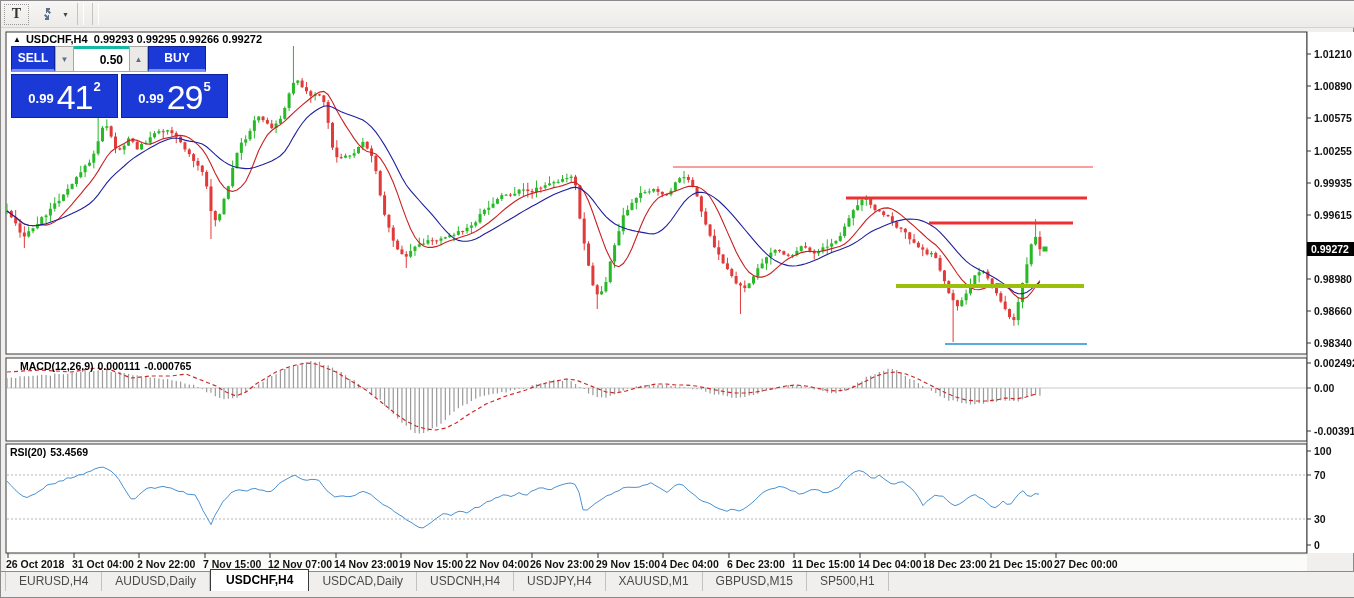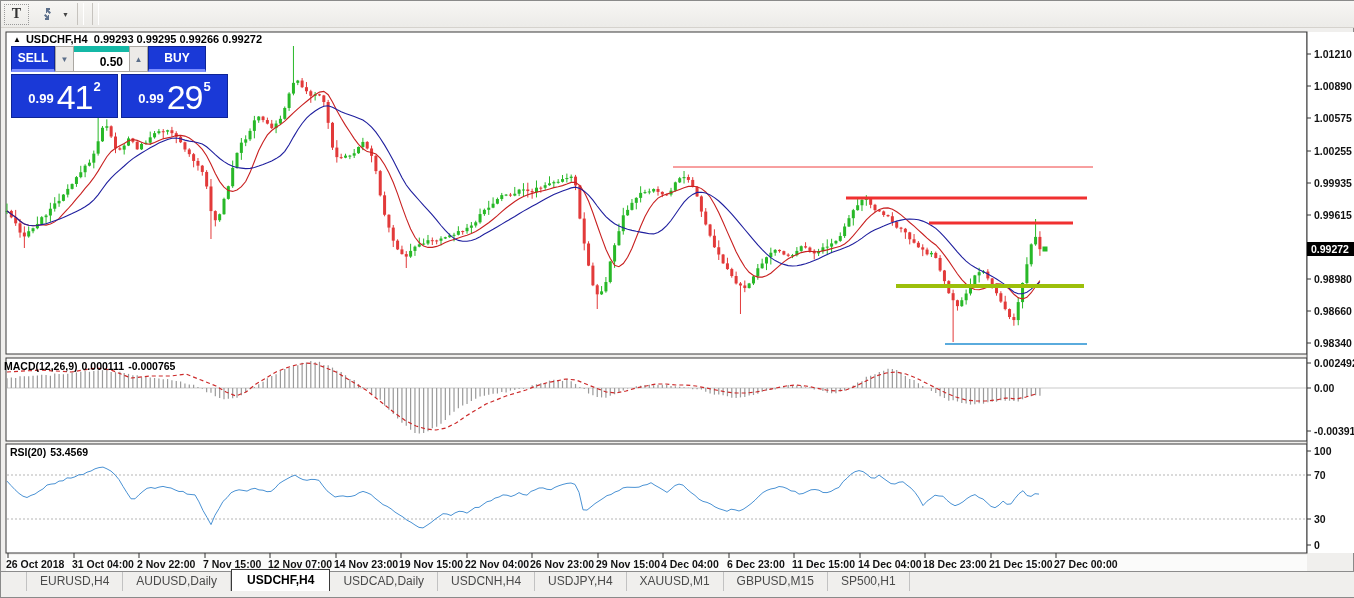--- a/index.html
+++ b/index.html
@@ -20,50 +20,50 @@
   .tb-sep { width:7px; height:22px; border-left:1px solid #c6c3be; border-right:1px solid #ffffff; margin:0 4px; }
   .tf { font-size:11px; color:#333; padding:3px 10px; height:22px; display:flex; align-items:center;
     border:1px solid transparent; }
   .tf.active { background:#fdfdfc; border:1px solid #b3b0ab; border-radius:2px; box-shadow:inset 0 0 2px #e3e0da; }
 
   
   #chart-svg { position:absolute; left:0; top:0; z-index:1; }
   .overlay { position:absolute; z-index:2; font-size:11px; color:#000; white-space:nowrap; }
   #chart-title { left:12px; top:32px; font-weight:600; }
   #chart-title .mk { font-size:8px; margin-right:5px; position:relative; top:-1px; }
-  #macd-label { left:3px; top:359px; font-weight:600; font-size:10.5px; }
+  #macd-label { left:19px; top:359px; font-weight:600; font-size:10.5px; }
   #rsi-label  { left:9px; top:445px; font-weight:600; font-size:10.5px; }
   #macd-label span, #rsi-label span { margin-right:4px; }
 
   
   #trade-widget { position:absolute; left:10px; top:45px; width:219px; z-index:3; }
   #tw-row1 { display:flex; height:26px; }
   .tw-btn { background:#1a39d7; color:#fff; font-size:12px; font-weight:bold;
     display:flex; align-items:center; justify-content:center;
     border:1px solid #0e2496; border-bottom:3px solid #7e90ff; }
   #sell-btn { width:44px; }
   #buy-btn  { width:58px; }
   .spin { width:19px; background:#eceae7; border:1px solid #aaa7a2; color:#5c6f8a; font-size:8px;
     display:flex; align-items:center; justify-content:center; }
-  #vol-field { width:55px; background:#fff; border-top:6px solid #14b8a6; border-bottom:1px solid #aaa7a2;
+  #vol-field { width:55px; background:#fff; border-top:3px solid #14b8a6; border-bottom:1px solid #aaa7a2;
     font-size:12px; font-weight:bold; color:#000; display:flex; align-items:center; justify-content:flex-end;
     padding-right:6px; }
   #tw-row2 { display:flex; margin-top:2px; }
   .px-panel { width:107px; height:44px; background:#1a39d7; color:#fff;
     display:flex; align-items:flex-end; justify-content:center; padding-bottom:3px;
     border:1px solid #0e2496; }
   .px-panel + .px-panel { margin-left:3px; }
   .px-prefix { font-size:13px; font-weight:bold; margin:0 3px 8px 0; }
   .px-big { font-size:34px; font-weight:400; line-height:34px; letter-spacing:-1px; }
   .px-sup { font-size:13px; font-weight:bold; margin:0 0 20px 1px; }
 
   
   #tabbar { position:absolute; left:0; bottom:6px; width:1354px; height:20px;
     background:#f0efed; border-top:1px solid #8c8c8c; display:flex; align-items:flex-end;
-    padding-left:25px; z-index:5; }
+    padding-left:4px; z-index:5; }
   .tab { font-size:12px; color:#4a4a4a; padding:2px 13px 3px 13px; border-right:1px solid #c2c2c2; }
   .tab:first-child { border-left:1px solid #c2c2c2; }
   .tab.active { background:#ffffff; color:#000; font-weight:bold;
     border:1px solid #3a3a3a; border-bottom:none; padding:3px 15px 4px 15px; margin-top:-3px; }
   #statusbar { position:absolute; left:0; bottom:0; width:1354px; height:6px; background:#f0efed; z-index:5; }
 </style>
 </head>
 <body>
 
 <div id="app">

